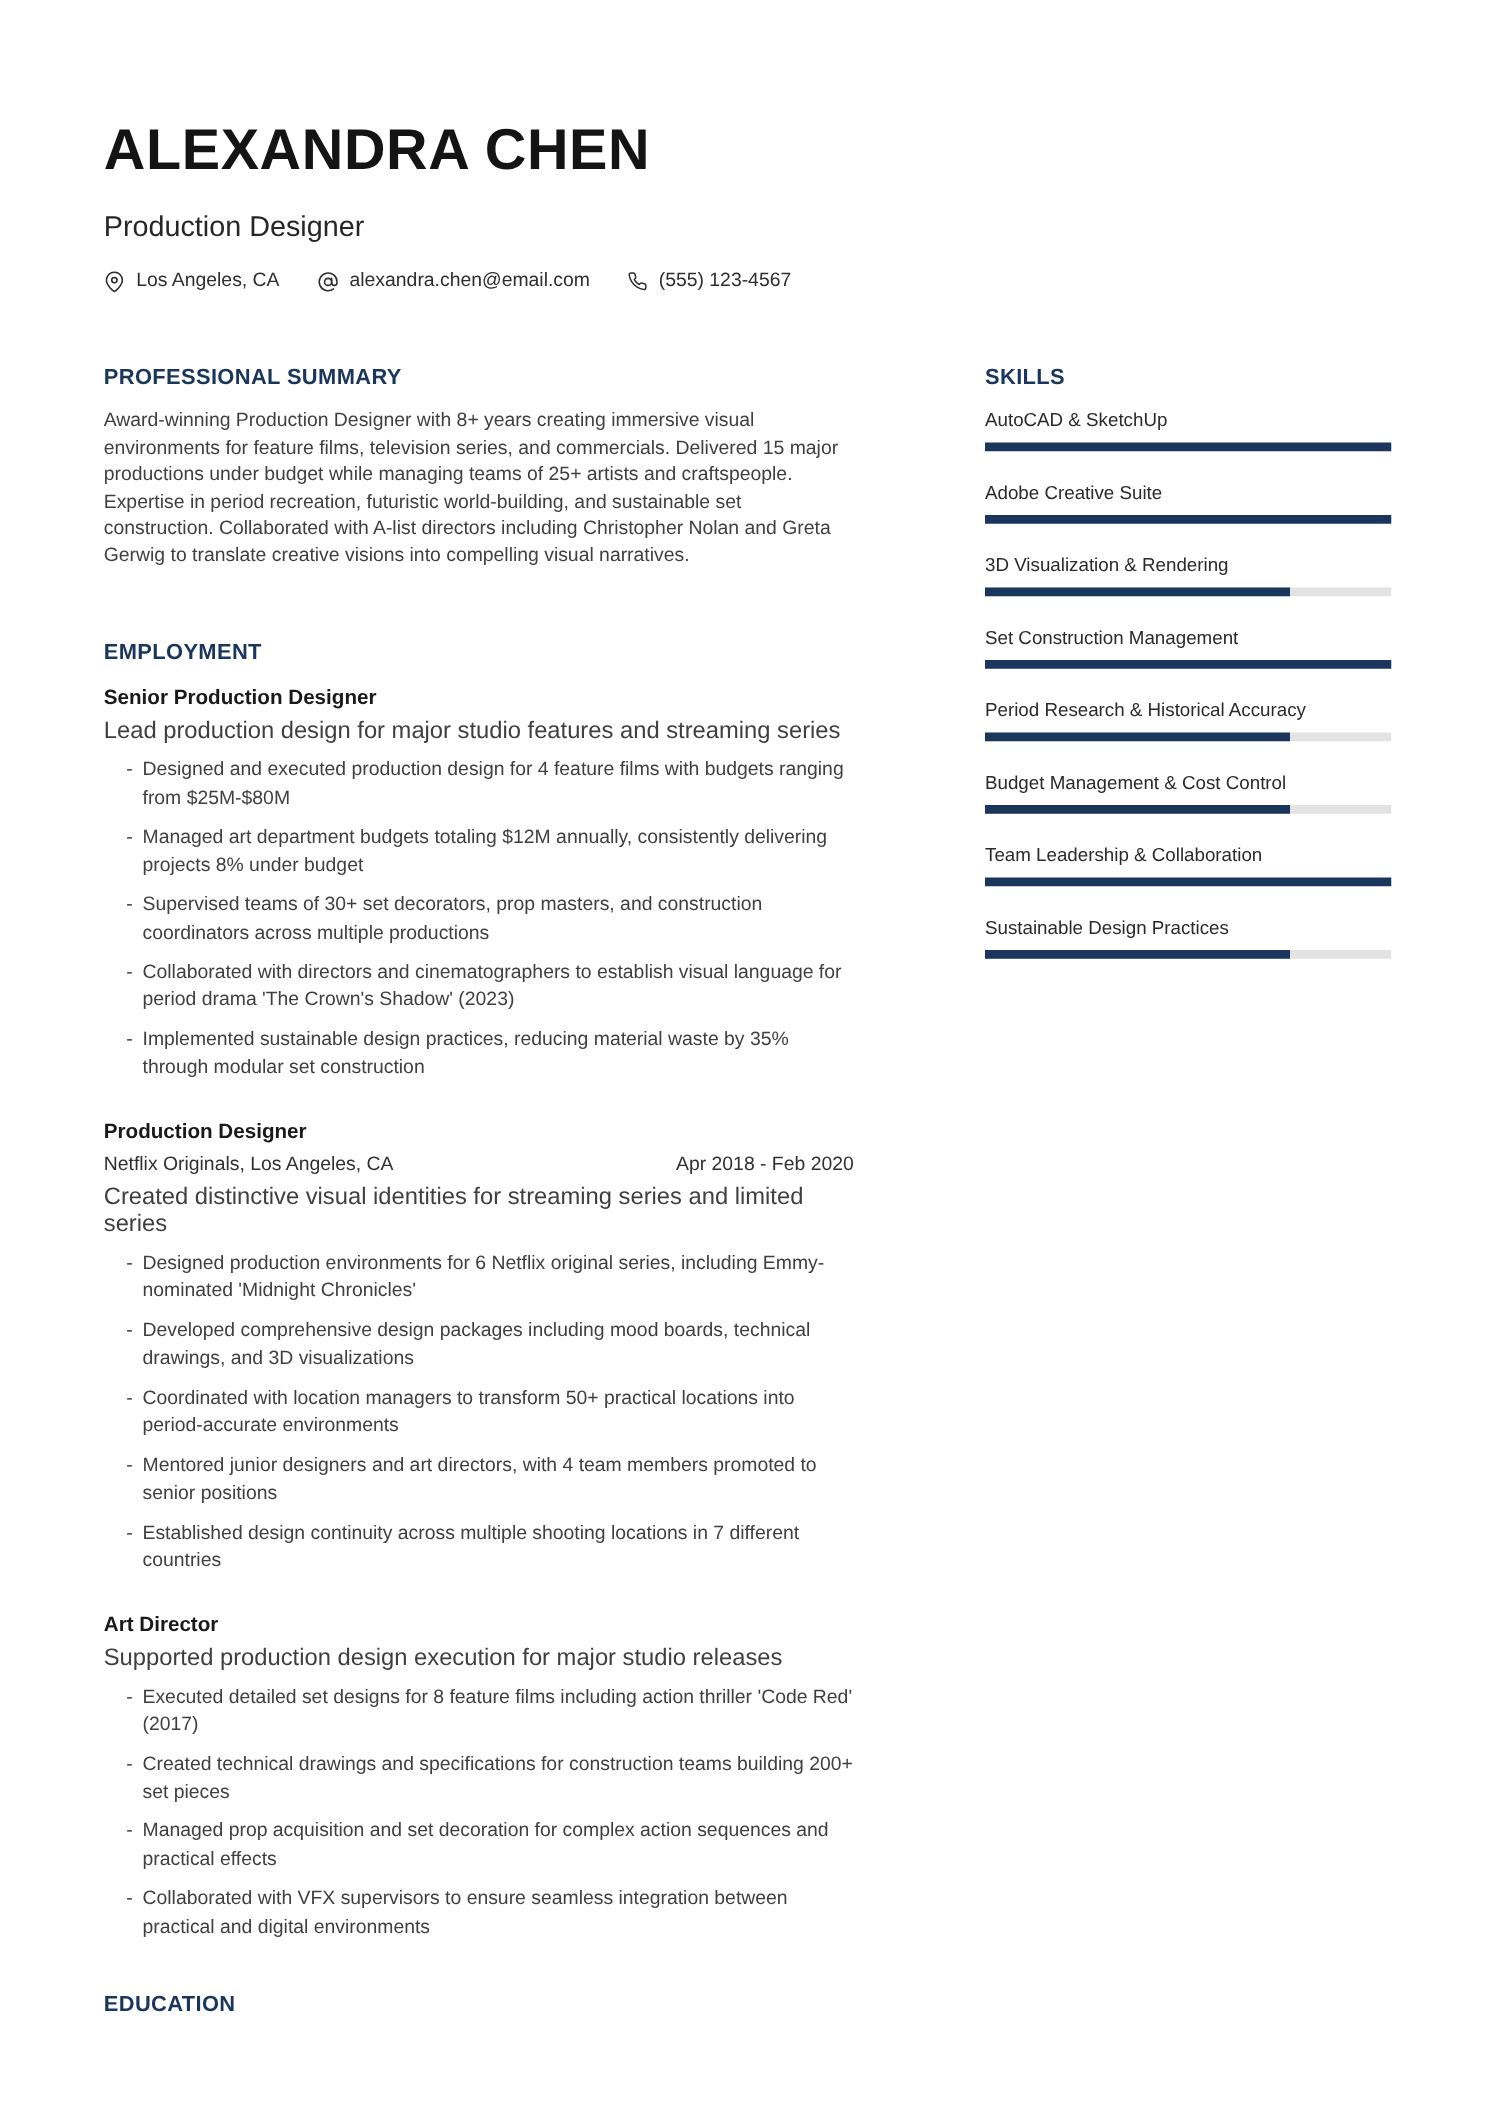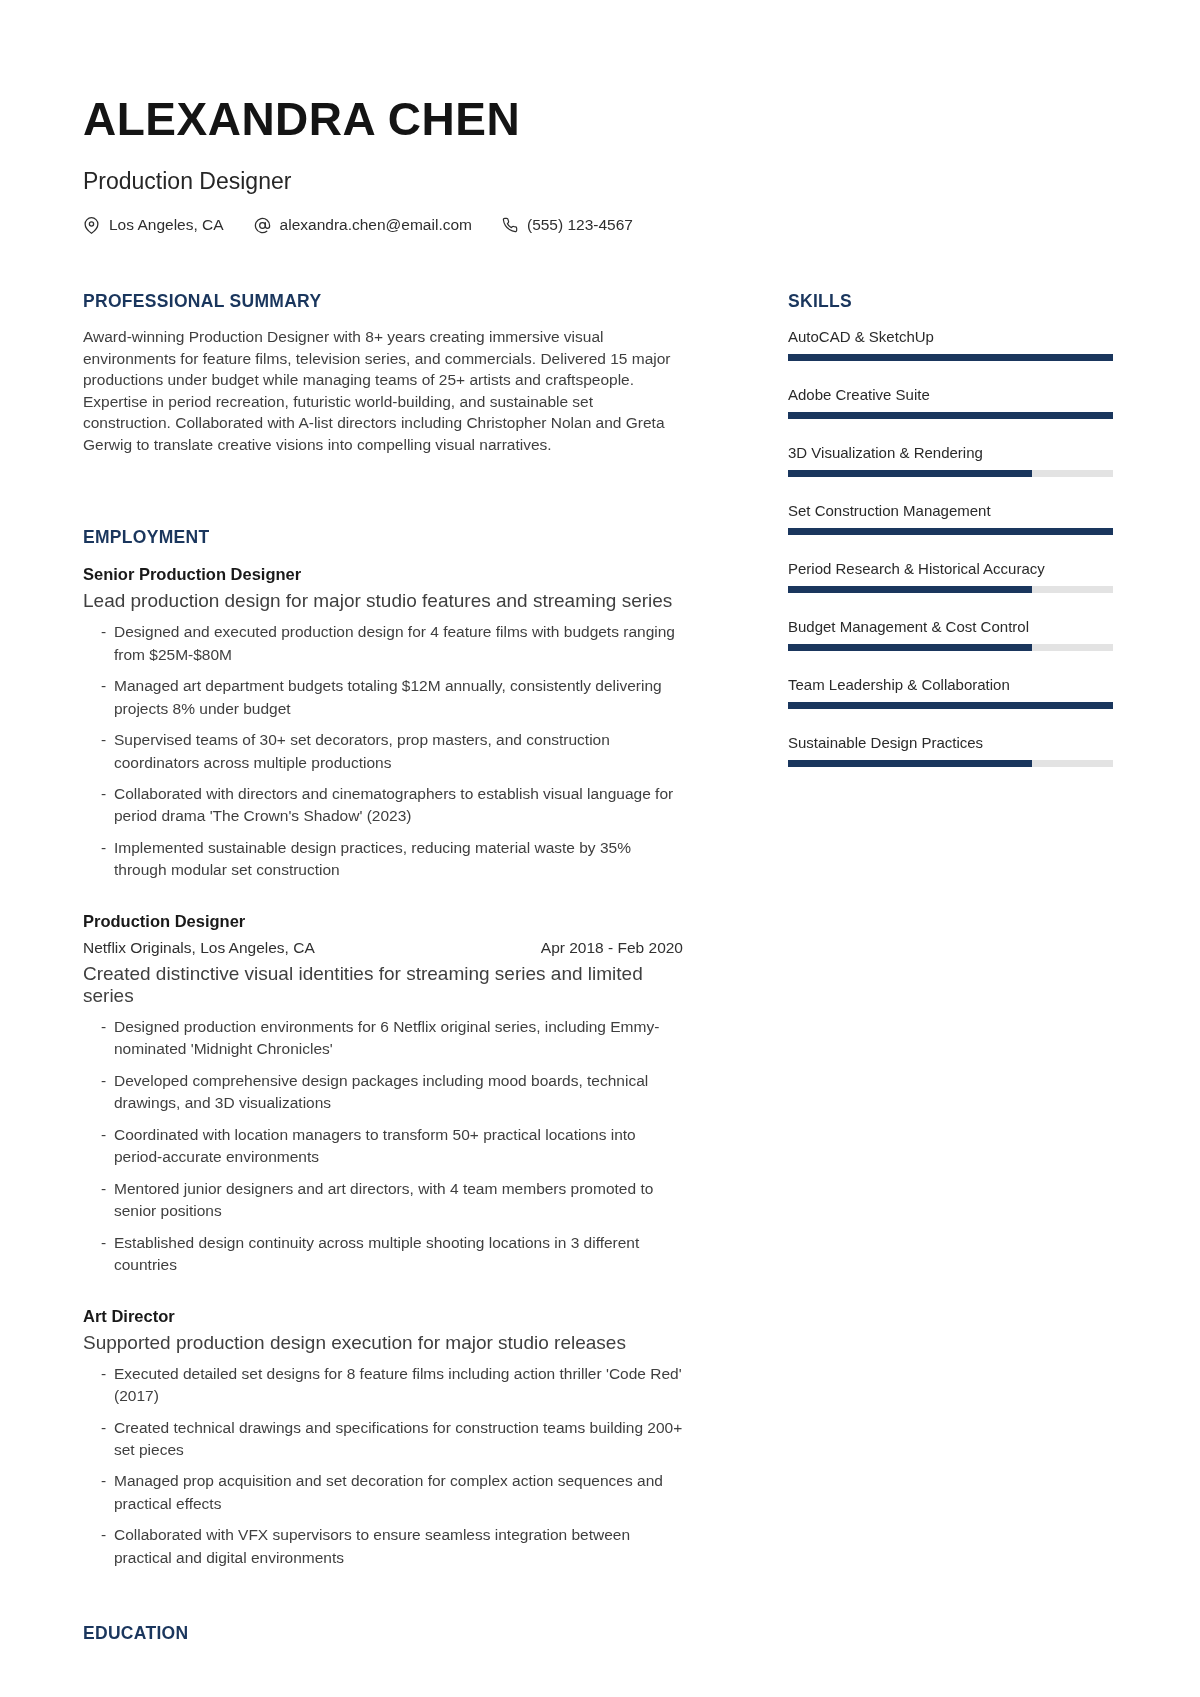--- a/index.html
+++ b/index.html
@@ -36,40 +36,40 @@
   .col-right{width:325px;flex:0 0 325px;}
 
   .section-heading{
     font-size:17.5px;font-weight:700;color:var(--accent);letter-spacing:.3px;
   }
 
   
   .summary-text{margin-top:14px;font-size:15.5px;line-height:1.39;color:var(--body);}
 
   
-  .employment{margin-top:72px;}
+  .employment{margin-top:56px;}
   .job{margin-top:30px;}
   .job:first-of-type{margin-top:17px;}
   .job-title{font-size:16.5px;font-weight:700;color:#191919;}
   .job-meta{margin-top:8px;display:flex;justify-content:space-between;font-size:15.5px;color:#303030;}
   .job-lead{margin-top:6px;font-size:19px;color:var(--body);}
   .job-bullets{list-style:none;margin-top:5px;}
   .bullet{display:flex;margin-top:9px;font-size:15.5px;line-height:1.45;color:var(--body);padding-left:18px;}
   .bullet .dash{flex:0 0 13px;}
   .bullet .bullet-text{flex:1 1 auto;}
 
   
   .skills-list{margin-top:16px;}
   .skill{margin-bottom:25px;}
   .skill-label{font-size:15px;color:#2a2a2a;}
   .skill-bar{margin-top:9px;height:7px;background:var(--track);width:100%;}
   .skill-bar-fill{height:100%;background:var(--accent);}
 
   
-  .education{margin-top:54px;}
+  .education{margin-top:40px;}
 </style>
 </head>
 <body>
 
 <div class="page">
 
   <div class="name">ALEXANDRA CHEN</div>
   <div class="subtitle">Production Designer</div>
 
   <div class="contact">
@@ -166,21 +166,21 @@
     <span class="bullet-text">Coordinated with location managers to transform 50+ practical locations into period-accurate environments</span>
   </li>
 
   <li class="bullet">
     <span class="dash">-</span>
     <span class="bullet-text">Mentored junior designers and art directors, with 4 team members promoted to senior positions</span>
   </li>
 
   <li class="bullet">
     <span class="dash">-</span>
-    <span class="bullet-text">Established design continuity across multiple shooting locations in 3 different countries</span>
+    <span class="bullet-text">Established design continuity across multiple shooting locations in 7 different countries</span>
   </li>
 </ul>
   </div>
 
   <div class="job">
     <div class="job-title">Art Director</div>
     <div class="job-lead">Supported production design execution for major studio releases</div>
     <ul class="job-bullets">
   <li class="bullet">
     <span class="dash">-</span>

